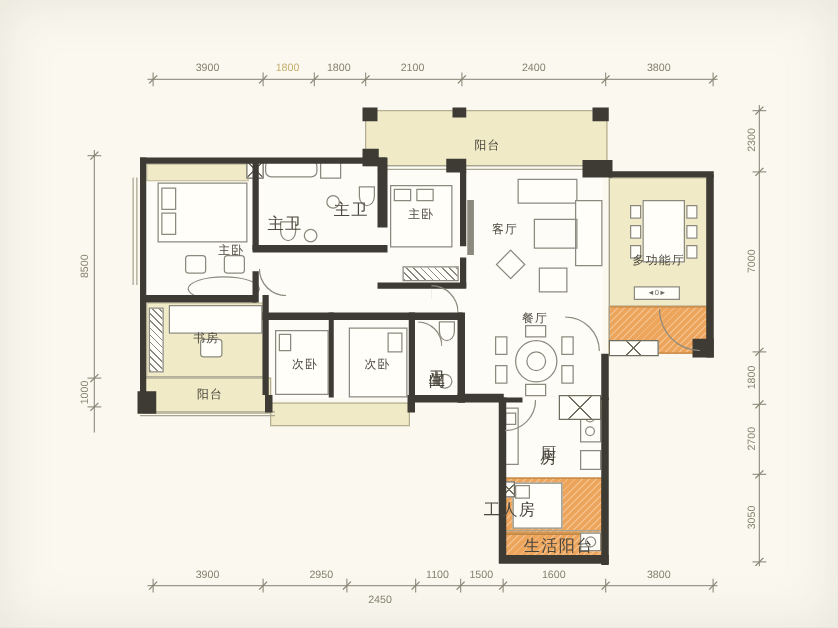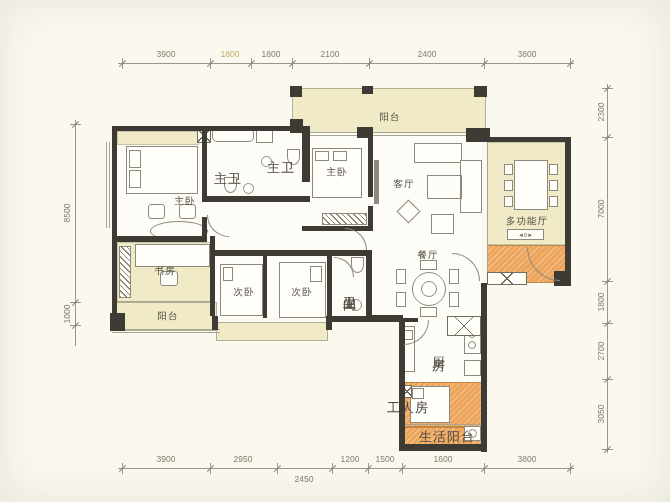--- a/index.html
+++ b/index.html
@@ -163,21 +163,21 @@
   <div class="arc" style="left:527px;top:247px;width:33px;height:34px;border-width:0 0 1px 1px;border-radius:0 0 0 100%"></div>
   <div class="arc" style="left:404px;top:320px;width:25px;height:25px;border-width:0 1px 1px 0;border-radius:0 0 100% 0"></div>
   <div class="arc" style="left:452px;top:253px;width:28px;height:28px;border-width:1px 1px 0 0;border-radius:0 100% 0 0"></div>
 
   <div class="rl" style="left:390px;top:117px">阳台</div>
   <div class="rl" style="left:185px;top:201px">主卧</div>
   <div class="rl sm" style="left:228px;top:179px">主卫</div>
   <div class="rl sm" style="left:281px;top:168px">主卫</div>
   <div class="rl" style="left:337px;top:172px">主卧</div>
   <div class="rl" style="left:404px;top:184px">客厅</div>
-  <div class="rl" style="left:527px;top:221px">多功能厅</div>
+  <div class="rl" style="left:527px;top:209px">多功能厅</div>
   <div class="rl" style="left:428px;top:255px">餐厅</div>
   <div class="rl" style="left:165px;top:271px">书房</div>
   <div class="rl" style="left:168px;top:316px">阳台</div>
   <div class="rl" style="left:244px;top:292px">次卧</div>
   <div class="rl" style="left:302px;top:292px">次卧</div>
   <div class="rl vert sm" style="left:349px;top:287px">卫生间</div>
   <div class="rl vert sm" style="left:438px;top:347px">厨房</div>
   <div class="rl sm" style="left:408px;top:408px">工人房</div>
   <div class="rl sm" style="left:447px;top:437px">生活阳台</div>
 
@@ -199,23 +199,23 @@
   <div class="dline" style="left:118px;top:468px;width:456px;height:1px"></div>
   <i class="tick" style="left:117px;top:463px"></i>
   <i class="tick" style="left:205px;top:463px"></i>
   <i class="tick" style="left:272px;top:463px"></i>
   <i class="tick" style="left:327px;top:463px"></i>
   <i class="tick" style="left:363px;top:463px"></i>
   <i class="tick" style="left:397px;top:463px"></i>
   <i class="tick" style="left:479px;top:463px"></i>
   <i class="tick" style="left:565px;top:463px"></i>
   <div class="dim" style="left:166px;top:459px">3900</div>
-  <div class="dim" style="left:243px;top:459px">2950</div>
+  <div class="dim" style="left:257px;top:459px">2950</div>
   <div class="dim" style="left:304px;top:479px">2450</div>
-  <div class="dim" style="left:350px;top:459px">1200</div>
+  <div class="dim" style="left:350px;top:459px">1100</div>
   <div class="dim" style="left:385px;top:459px">1500</div>
   <div class="dim" style="left:443px;top:459px">1600</div>
   <div class="dim" style="left:527px;top:459px">3800</div>
 
   <div class="dline" style="left:75px;top:120px;width:1px;height:226px"></div>
   <i class="tick side" style="left:70px;top:119px"></i>
   <i class="tick side" style="left:70px;top:297px"></i>
   <i class="tick side" style="left:70px;top:320px"></i>
   <div class="dim vert" style="left:67px;top:213px">8500</div>
   <div class="dim vert" style="left:67px;top:314px">1000</div>

